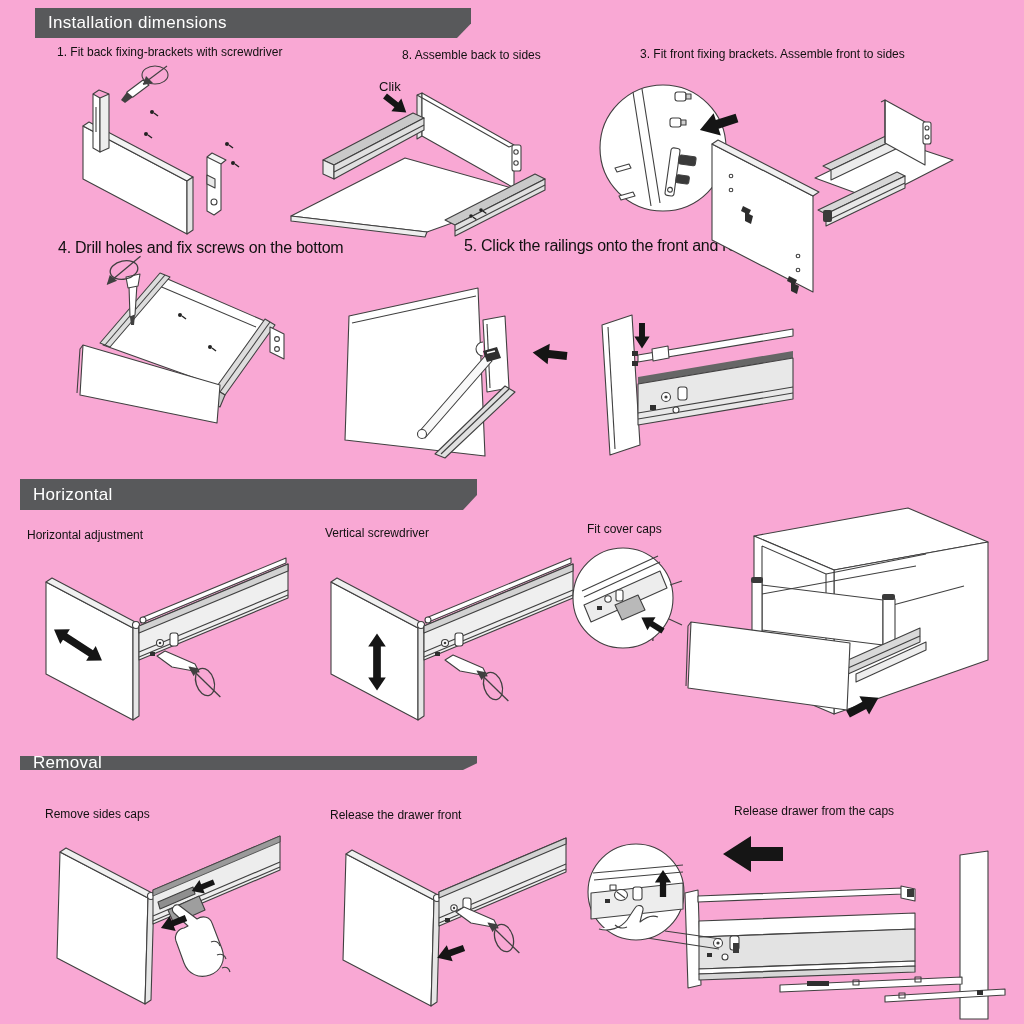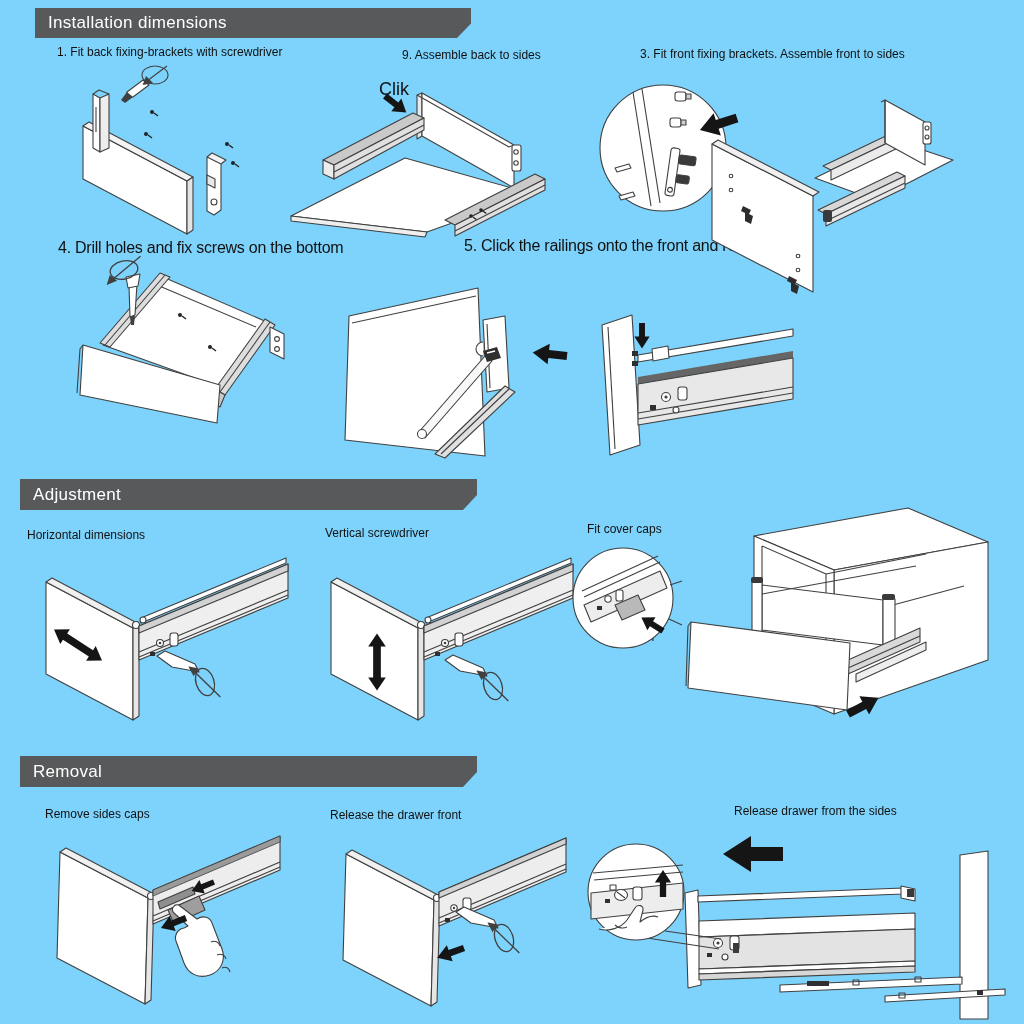--- a/index.html
+++ b/index.html
@@ -1,27 +1,27 @@
 <!DOCTYPE html>
 <html><head>
 <meta charset="utf-8">
 <style>
   *{margin:0;padding:0;box-sizing:border-box}
   html,body{background:#ffffff}
   body{width:1024px;height:1024px;position:relative;font-family:"Liberation Sans",sans-serif;overflow:hidden}
-  .page{position:absolute;inset:0;background:#7dd3fc}
+  .page{position:absolute;inset:0;background:#f9a8d4}
   .banner{
     position:absolute;background:#58595b;color:#ffffff;
     display:flex;align-items:center;padding-left:13px;
     font-size:17px;font-weight:300;letter-spacing:.3px;
     clip-path:polygon(0 0,100% 0,100% 52%,calc(100% - 14px) 100%,0 100%);
   }
   .lbl{position:absolute;font-size:12px;color:#111;white-space:nowrap}
   .lbl.cond{font-size:16px;letter-spacing:-.25px}
-  .anno{position:absolute;font-size:18px;color:#111;white-space:nowrap}
+  .anno{position:absolute;font-size:13px;color:#111;white-space:nowrap}
   .anno.small{font-size:11.5px}
   svg.illus{position:absolute;overflow:visible}
   svg.illus *{vector-effect:non-scaling-stroke}
 </style>
 </head>
 <body>
 
 <svg width="0" height="0" style="position:absolute" aria-hidden="true">
   <defs>
     <polygon id="arrowR" points="0,-3.5 16,-3.5 16,-9 30,0 16,9 16,3.5 0,3.5"></polygon>
@@ -39,21 +39,21 @@
 </svg>
 
 <div class="page">
 
   <div>
     <div class="banner" style="left:35px;top:8px;width:436px;height:30px">
       <span>Installation dimensions</span>
     </div>
 
     <span class="lbl" style="left:57px;top:45px">1. Fit back fixing-brackets with screwdriver</span>
-    <span class="lbl" style="left:402px;top:48px">9. Assemble back to sides</span>
+    <span class="lbl" style="left:402px;top:48px">8. Assemble back to sides</span>
     <span class="lbl" style="left:640px;top:47px">3. Fit front fixing brackets. Assemble front to sides</span>
     <span class="anno" style="left:379px;top:79px">Clik</span>
     <span class="lbl cond" style="left:58px;top:239px">4. Drill holes and fix screws on the bottom</span>
     <span class="lbl cond" style="left:464px;top:237px">5. Click the railings onto the front and rear bracket</span>
 
     <svg class="illus" style="left:55px;top:62px" width="260" height="178" viewBox="0 0 260 178">
       <g stroke="#404040" stroke-width="1.1" fill="none" stroke-linejoin="round">
         <polygon fill="#ffffff" points="28,64 132,119 132,172 28,117"></polygon>
         <polygon fill="#f3f3f3" points="28,64 34,60 138,115 132,119"></polygon>
         <polygon fill="#e4e4e4" points="132,119 138,115 138,168 132,172"></polygon>
@@ -248,24 +248,24 @@
           <rect x="62" y="142" width="6" height="5" fill="#2f2f2f" stroke="none"></rect>
           <circle cx="88" cy="147" r="3" fill="#ffffff"></circle>
         </g>
       </g>
       <use href="#arrowR" fill="#151515" transform="translate(54,60) rotate(90) scale(0.85)"></use>
     </svg>
   </div>
 
   <div>
     <div class="banner" style="left:20px;top:479px;width:457px;height:31px">
-      <span>Adjustment</span>
+      <span>Horizontal</span>
     </div>
 
-    <span class="lbl" style="left:27px;top:528px">Horizontal dimensions</span>
+    <span class="lbl" style="left:27px;top:528px">Horizontal adjustment</span>
     <span class="lbl" style="left:325px;top:526px">Vertical screwdriver</span>
     <span class="lbl" style="left:587px;top:522px;font-size:12px">Fit cover caps</span>
     <span class="anno small" style="left:612px;top:631px">Press-in</span>
 
     <svg class="illus" style="left:20px;top:540px" width="285" height="200" viewBox="0 0 285 200">
       <g stroke="#404040" stroke-width="1.1" fill="none" stroke-linejoin="round">
         <g>
           <polygon fill="#ffffff" points="26,42 113,88 113,180 26,134"></polygon>
           <polygon fill="#f0f0f0" points="26,42 32,38 119,84 113,88"></polygon>
           <polygon fill="#e6e6e6" points="113,88 119,84 119,176 113,180"></polygon>
@@ -366,27 +366,27 @@
         <g>
           <polygon fill="#ffffff" points="3,120 162,141 159,208 0,186"></polygon>
           <polyline points="3,120 0,124 -2,184"></polyline>
         </g>
       </g>
       <use href="#arrowR" fill="#151515" transform="translate(160,212) rotate(-28) scale(1.15)"></use>
     </svg>
   </div>
 
   <div>
-    <div class="banner" style="left:20px;top:756px;width:457px;height:31px">
+    <div class="banner" style="left:20px;top:756px;width:457px;height:14px">
       <span>Removal</span>
     </div>
 
     <span class="lbl" style="left:45px;top:807px">Remove sides caps</span>
     <span class="lbl" style="left:330px;top:808px">Release the drawer front</span>
-    <span class="lbl" style="left:734px;top:804px">Release drawer from the sides</span>
+    <span class="lbl" style="left:734px;top:804px">Release drawer from the caps</span>
 
     <svg class="illus" style="left:18px;top:824px" width="292" height="200" viewBox="0 0 292 200">
       <g stroke="#404040" stroke-width="1.1" fill="none" stroke-linejoin="round">
         <g>
           <polygon fill="#ffffff" points="42,28 130,74 127,180 39,134"></polygon>
           <polygon fill="#f0f0f0" points="42,28 48,24 136,70 130,74"></polygon>
           <polygon fill="#e6e6e6" points="130,74 136,70 133,176 127,180"></polygon>
           <circle cx="133" cy="72" r="3.5" fill="#ffffff"></circle>
         </g>
         <g>

